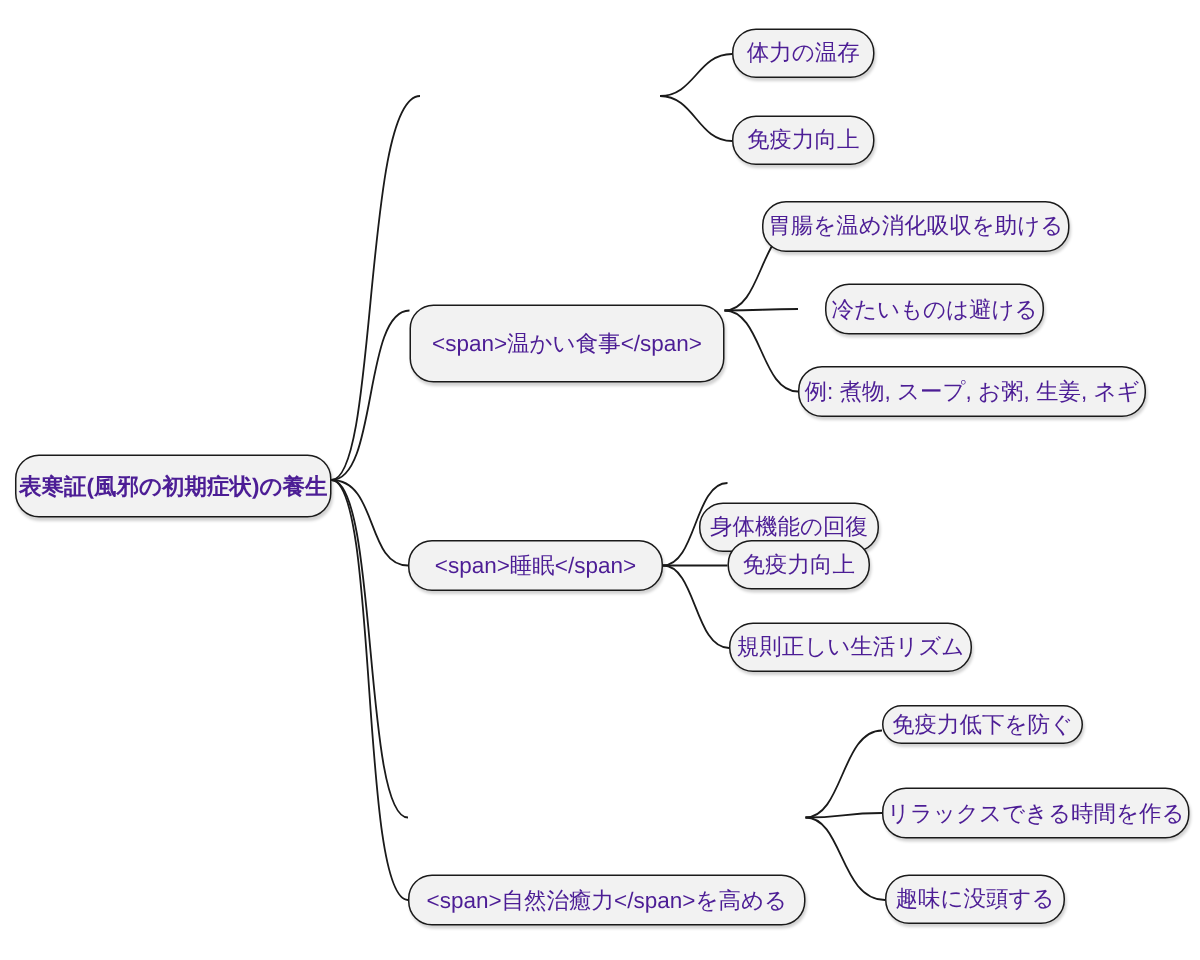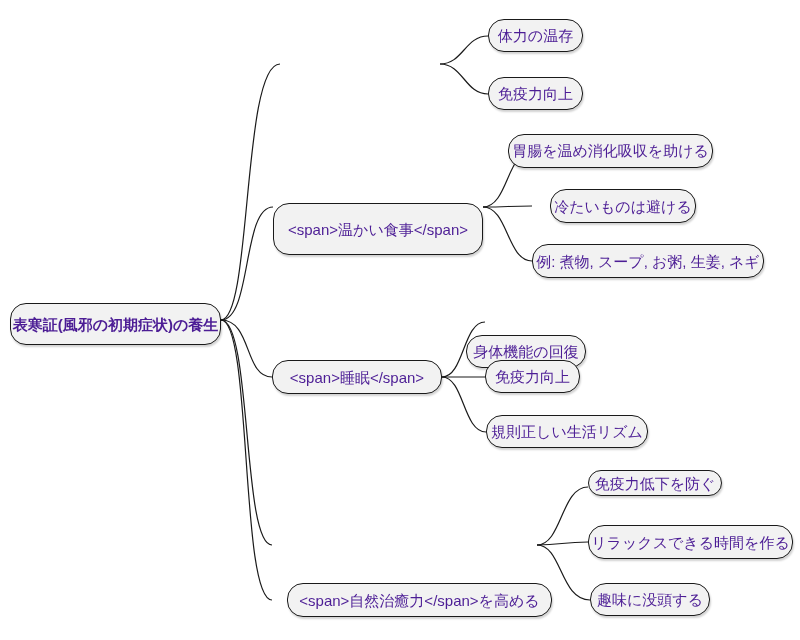--- a/index.html
+++ b/index.html
@@ -78,15 +78,15 @@
 
   <div class="node" style="left:272px; top:360px; width:170px; height:34px;">&lt;span&gt;睡眠&lt;/span&gt;</div>
   <div class="node" style="left:466px; top:305px; width:120px; height:33px;margin-top:30px;">身体機能の回復</div>
   <div class="node" style="left:485px; top:360px; width:95px; height:33px;">免疫力向上</div>
   <div class="node" style="left:486px; top:415px; width:162px; height:33px;text-align:center;">規則正しい生活リズム</div>
 
   <div class="node" style="left:588px; top:470px; width:134px; height:26px;">免疫力低下を防ぐ</div>
   <div class="node" style="left:588px; top:525px; width:205px; height:34px;">リラックスできる時間を作る</div>
   <div class="node" style="left:590px; top:583px; width:120px; height:33px;text-align:center;">趣味に没頭する</div>
 
-  <div class="node" style="left:287px; top:583px; width:265px; height:34px;">&lt;span&gt;自然治癒力&lt;/span&gt;を高める</div>
+  <div class="node" style="left:272px; top:583px; width:265px; height:34px;">&lt;span&gt;自然治癒力&lt;/span&gt;を高める</div>
 
 </div>
 
 </body></html>

